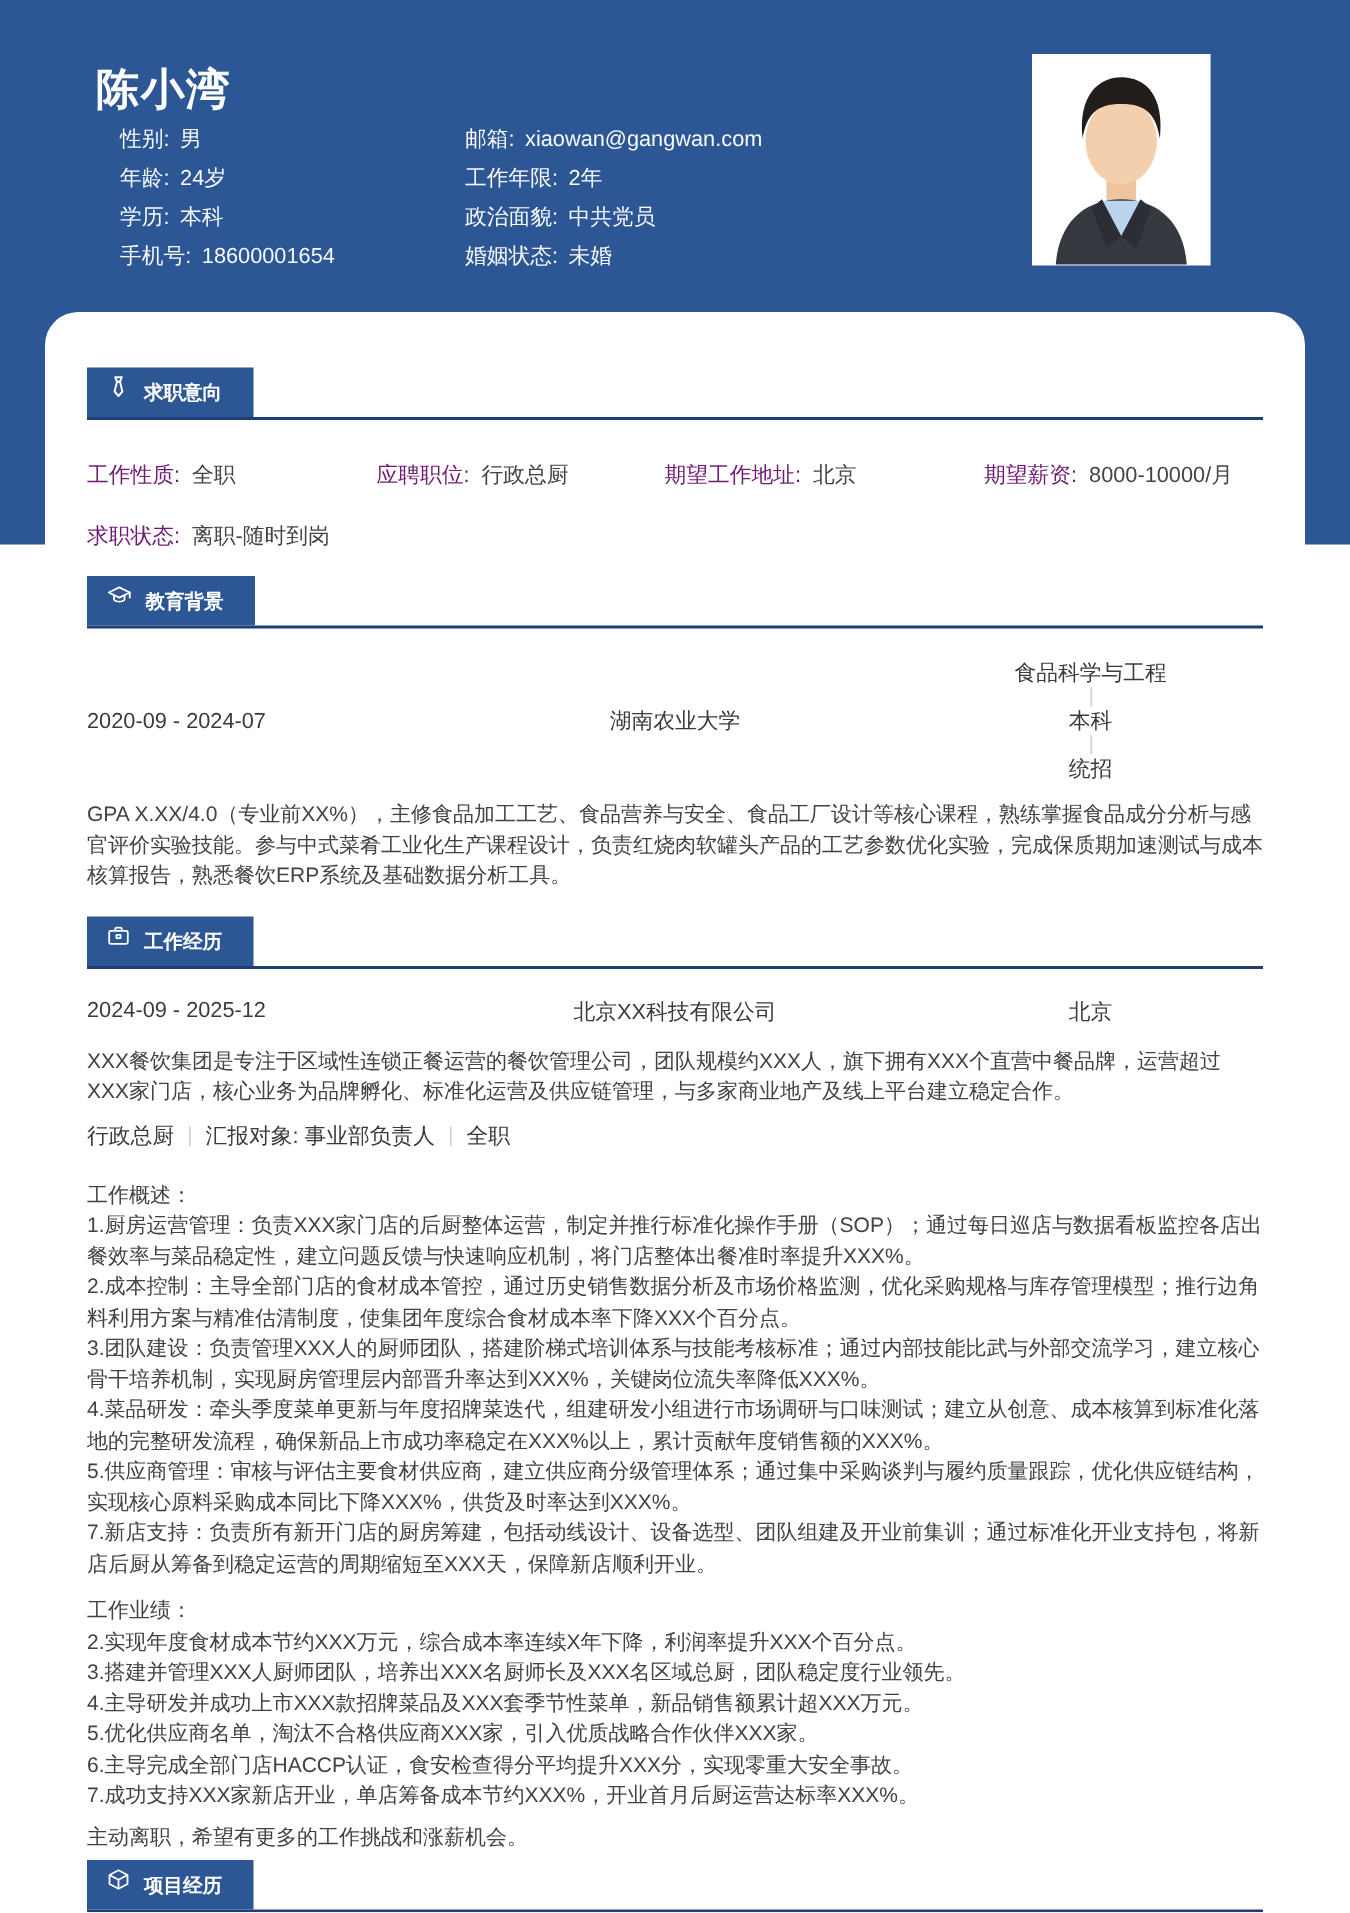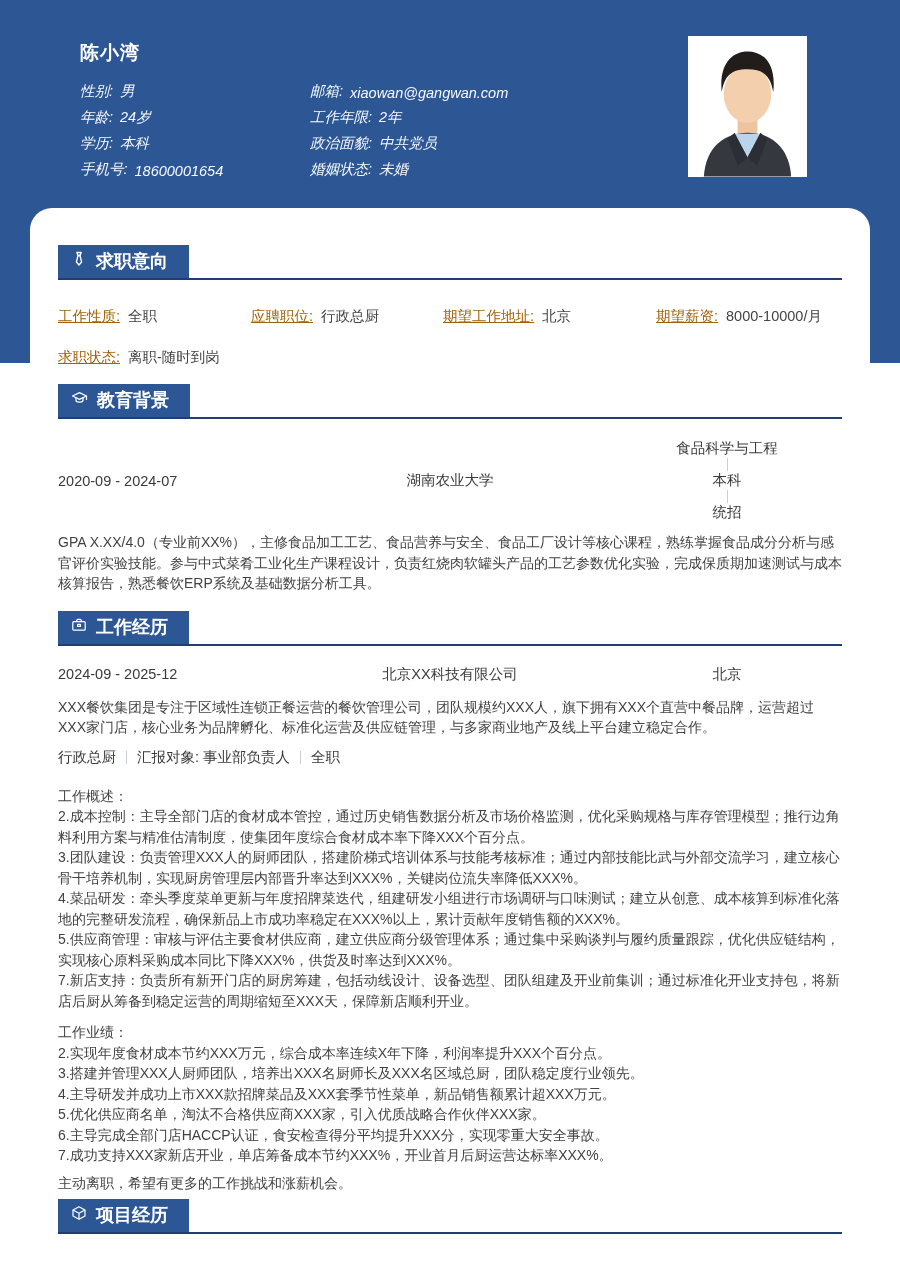--- a/index.html
+++ b/index.html
@@ -8,44 +8,44 @@
     --text-dark:#3e3e3e;
     --separator-gray:#c9ced6;
   }
   *{box-sizing:border-box;}
   html,body{margin:0;padding:0;background:#fff;}
   body{font-family:"Liberation Sans","DejaVu Sans",sans-serif;}
   .page{position:relative;width:900px;height:1275px;background:#fff;overflow:hidden;}
 
   
   .top-bg{position:absolute;left:0;top:0;width:900px;height:363px;background:var(--primary-blue);}
-  .name{position:absolute;left:80px;top:40px;font-size:19px;font-weight:bold;color:#fff;letter-spacing:1px;}
+  .name{position:absolute;left:64px;top:40px;font-size:29px;font-weight:bold;color:#fff;letter-spacing:1px;}
   .info-grid{position:absolute;left:80px;top:84px;display:grid;grid-template-columns:230px 390px;row-gap:9px;font-size:14.5px;color:rgba(255,255,255,0.96);}
-  .info-cell{height:17px;display:flex;align-items:flex-end;font-style:italic;}
+  .info-cell{height:17px;display:flex;align-items:center;}
   .info-label{margin-right:7px;}
   .photo{position:absolute;left:688px;top:36px;width:119px;height:141px;background:#fff;overflow:hidden;}
   .photo svg{display:block;width:100%;height:100%;}
 
   
   .card{position:absolute;left:30px;top:208px;width:840px;height:1067px;background:#fff;border-radius:22px 22px 0 0;padding:0 28px;overflow:hidden;}
 
   
   .sec{border-bottom:2px solid var(--underline-navy);line-height:0;}
-  .sec-box{display:inline-flex;align-items:center;gap:9px;background:var(--primary-blue);color:#fff;font-weight:bold;font-size:18px;height:33px;padding:0 21px 0 13px;line-height:33px;vertical-align:bottom;}
+  .sec-box{display:inline-flex;align-items:center;gap:9px;background:var(--primary-blue);color:#fff;font-weight:bold;font-size:13px;height:33px;padding:0 21px 0 13px;line-height:33px;vertical-align:bottom;}
   .sec-box svg{flex:0 0 auto;}
   .mt-s1{margin-top:37px;}
   .mt-s2{margin-top:17px;}
   .mt-s3{margin-top:17px;}
   .mt-s4{margin-top:6px;}
 
   
   .ji-row{display:flex;margin-top:27px;font-size:14.5px;color:#434343;}
   .ji-row2{margin-top:22px;}
   .ji-f{display:flex;align-items:center;}
-  .ji-f .info-label{margin-right:8px;color:#a16207;text-decoration:underline;}
+  .ji-f .info-label{margin-right:8px;color:#701a75;}
   .w1{width:193px;}.w2{width:192px;}.w3{width:213px;}.w4{flex:1;}
 
   
   .row3{display:flex;align-items:center;margin-top:20px;font-size:14.5px;color:#3a3a3a;}
   .row3 .c1{width:230px;}
   .row3 .c2{flex:1;text-align:center;}
   .row3 .c3{width:230px;display:flex;justify-content:flex-end;align-items:center;text-align:right;flex-direction:column;}
   .sep{width:1px;height:13px;background:var(--separator-gray);margin:0 10px;flex:0 0 auto;display:inline-block;}
 
   .para{font-size:14px;color:#424242;line-height:20.5px;}
@@ -196,20 +196,21 @@
     <div class="para intro-para">XXX餐饮集团是专注于区域性连锁正餐运营的餐饮管理公司，团队规模约XXX人，旗下拥有XXX个直营中餐品牌，运营超过XXX家门店，核心业务为品牌孵化、标准化运营及供应链管理，与多家商业地产及线上平台建立稳定合作。</div>
     <div class="pos-row">
       <span>行政总厨</span>
       <span class="sep"></span>
       <span>汇报对象: 事业部负责人</span>
       <span class="sep"></span>
       <span>全职</span>
     </div>
 
     <div class="para block-title">工作概述：</div>
+    <div class="para">1.厨房运营管理：负责XXX家门店的后厨整体运营，制定并推行标准化操作手册（SOP）；通过每日巡店与数据看板监控各店出餐效率与菜品稳定性，建立问题反馈与快速响应机制，将门店整体出餐准时率提升XXX%。</div>
     <div class="para">2.成本控制：主导全部门店的食材成本管控，通过历史销售数据分析及市场价格监测，优化采购规格与库存管理模型；推行边角料利用方案与精准估清制度，使集团年度综合食材成本率下降XXX个百分点。</div>
     <div class="para">3.团队建设：负责管理XXX人的厨师团队，搭建阶梯式培训体系与技能考核标准；通过内部技能比武与外部交流学习，建立核心骨干培养机制，实现厨房管理层内部晋升率达到XXX%，关键岗位流失率降低XXX%。</div>
     <div class="para">4.菜品研发：牵头季度菜单更新与年度招牌菜迭代，组建研发小组进行市场调研与口味测试；建立从创意、成本核算到标准化落地的完整研发流程，确保新品上市成功率稳定在XXX%以上，累计贡献年度销售额的XXX%。</div>
     <div class="para">5.供应商管理：审核与评估主要食材供应商，建立供应商分级管理体系；通过集中采购谈判与履约质量跟踪，优化供应链结构，实现核心原料采购成本同比下降XXX%，供货及时率达到XXX%。</div>
     <div class="para">7.新店支持：负责所有新开门店的厨房筹建，包括动线设计、设备选型、团队组建及开业前集训；通过标准化开业支持包，将新店后厨从筹备到稳定运营的周期缩短至XXX天，保障新店顺利开业。</div>
 
     <div class="para ach-title">工作业绩：</div>
     <div class="para">2.实现年度食材成本节约XXX万元，综合成本率连续X年下降，利润率提升XXX个百分点。</div>
     <div class="para">3.搭建并管理XXX人厨师团队，培养出XXX名厨师长及XXX名区域总厨，团队稳定度行业领先。</div>
     <div class="para">4.主导研发并成功上市XXX款招牌菜品及XXX套季节性菜单，新品销售额累计超XXX万元。</div>

